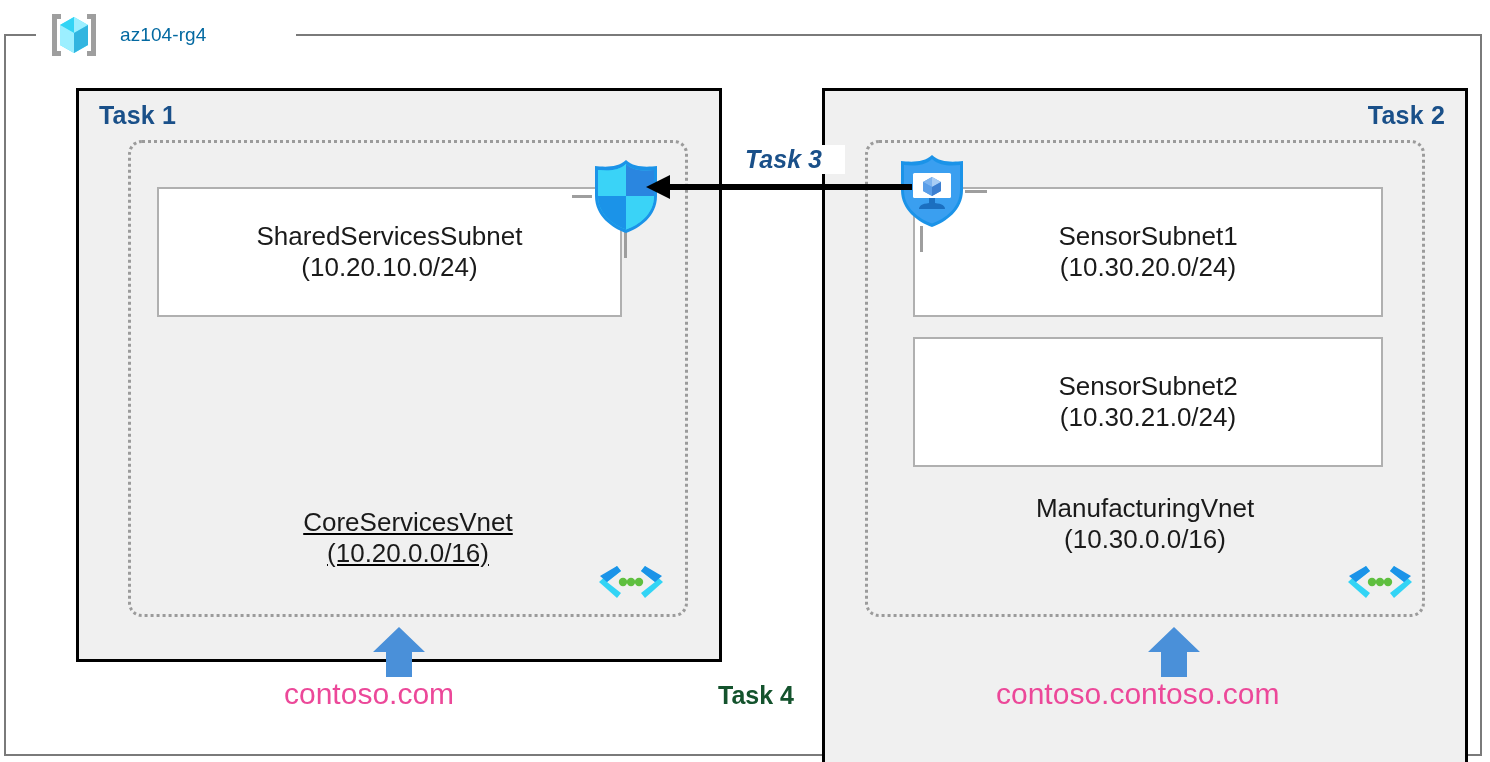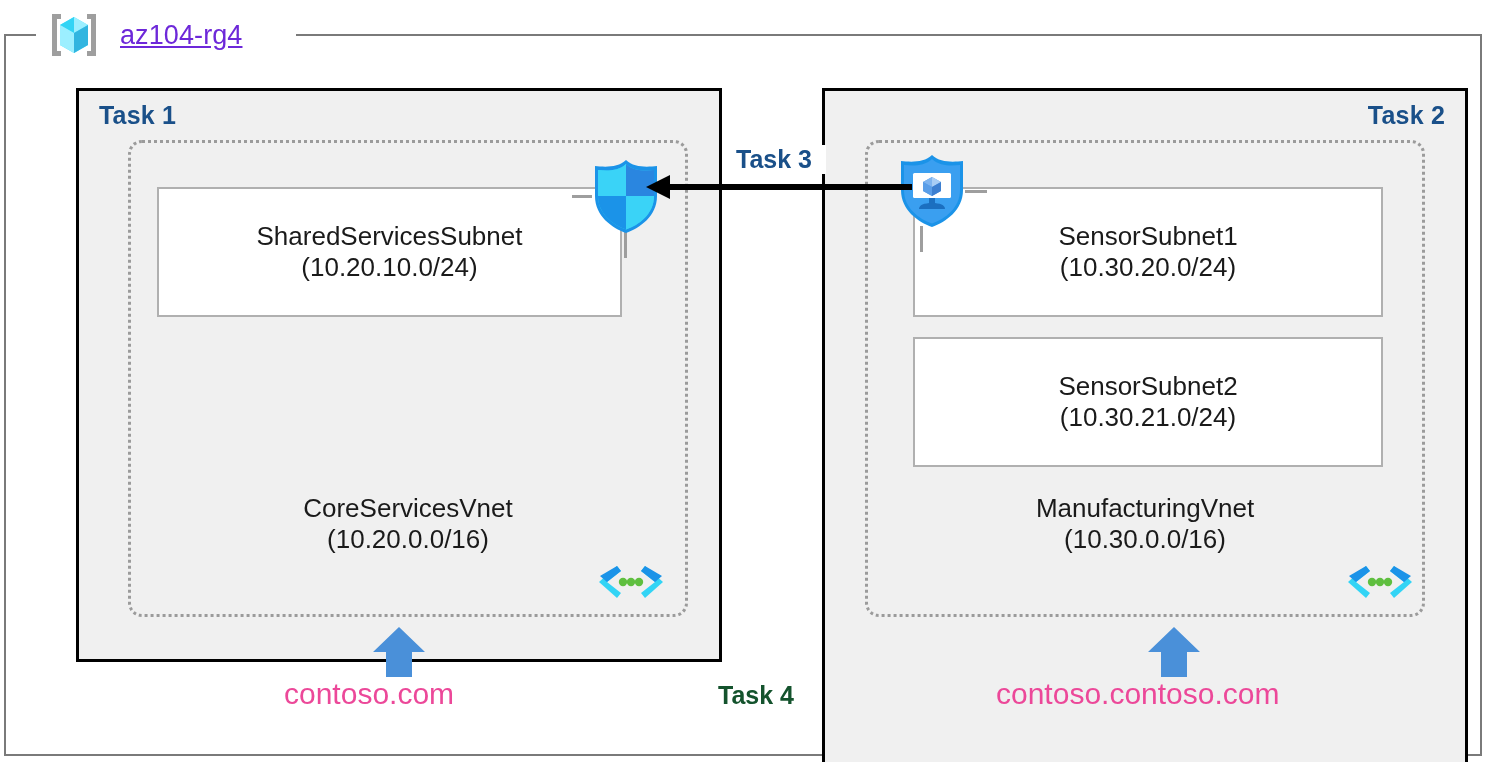--- a/index.html
+++ b/index.html
@@ -7,22 +7,22 @@
        font-family:"Liberation Sans","DejaVu Sans",sans-serif;
        -webkit-font-smoothing:antialiased;}
 
   
   #rg-frame{position:absolute;left:4px;top:34px;width:1478px;height:722px;
             box-sizing:border-box;border:2px solid #7a7a7a;background:transparent;}
   
   #rg-notch{position:absolute;left:36px;top:22px;width:260px;height:28px;background:#ffffff;}
 
   #rg-header{position:absolute;left:44px;top:8px;height:54px;display:flex;align-items:center;gap:12px;}
-  #rg-title{font-size:27px;color:#6d28d9;letter-spacing:.1px;white-space:nowrap;
-            background:#ffffff;padding:0 10px 0 4px;text-decoration:underline;}
+  #rg-title{font-size:19px;color:#0369a1;letter-spacing:.1px;white-space:nowrap;
+            background:#ffffff;padding:0 10px 0 4px;}
 
   
   .rg-icon{position:relative;width:60px;height:50px;flex:0 0 auto;background:#ffffff;}
 
   
   .panel{position:absolute;box-sizing:border-box;border:3px solid #000000;background:#f0f0f0;}
   #panel-task1{left:76px;top:88px;width:646px;height:574px;padding-left:20px;}
   #panel-task2{left:822px;top:88px;width:646px;height:707px;}
   .panel-title{position:absolute;top:10px;font-size:25px;font-weight:bold;color:#1a5089;letter-spacing:.2px;}
   #title-task1{left:20px;}
@@ -39,37 +39,37 @@
           display:flex;flex-direction:column;align-items:center;justify-content:center;}
   .subnet .ln{font-size:26px;color:#1a1a1a;line-height:1.18;white-space:nowrap;}
   #subnet-shared{left:26px;top:44px;width:465px;height:130px;}
   #subnet-database{left:40px;top:194px;width:465px;height:130px;}
   #subnet-sensor1{left:45px;top:44px;width:470px;height:130px;}
   #subnet-sensor2{left:45px;top:194px;width:470px;height:130px;}
 
   
   .vnet-caption{position:absolute;left:0;right:0;text-align:center;}
   .vnet-caption .ln{font-size:26px;color:#1a1a1a;line-height:1.2;white-space:nowrap;}
-  #caption-left{top:350px;}
+  #caption-left{top:364px;text-decoration:underline;}
   #caption-right{top:350px;}
 
   
   .vnet-glyph{position:absolute;width:68px;height:40px;}
 
   
   #nsg-shield{position:absolute;left:586px;top:156px;width:80px;height:80px;}
   #peer-shield{position:absolute;left:893px;top:152px;width:78px;height:78px;}
 
   
   .hair{position:absolute;background:#9e9e9e;}
 
   
   #task3-arrow{position:absolute;left:640px;top:166px;width:280px;height:42px;}
   #title-task3{position:absolute;left:722px;top:145px;font-size:25px;font-weight:bold;
-               color:#1a5089;background:#ffffff;padding:0 14px;}
+               color:#1a5089;background:#ffffff;padding:0 23px;font-style:italic;}
 
   
   #title-task4{position:absolute;left:718px;top:681px;font-size:25px;font-weight:bold;color:#14532d;}
 
   
   .dns-arrow{position:absolute;width:56px;height:52px;}
   #dns-arrow-left{left:371px;top:625px;}
   #dns-arrow-right{left:1146px;top:625px;}
   .dns-label{position:absolute;font-size:30px;color:#ec4899;white-space:nowrap;}
   #dns-label-left{left:284px;top:677px;}

